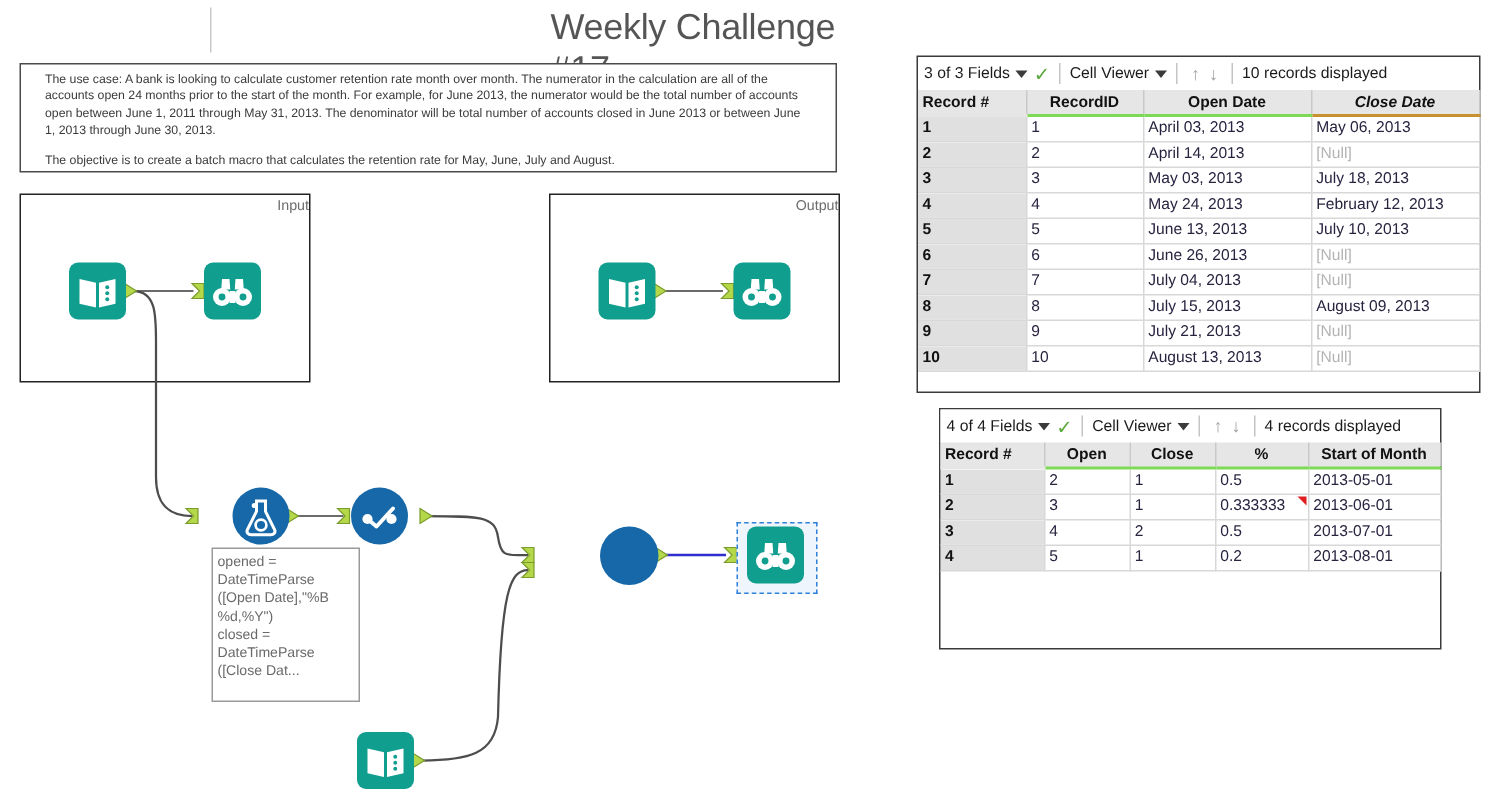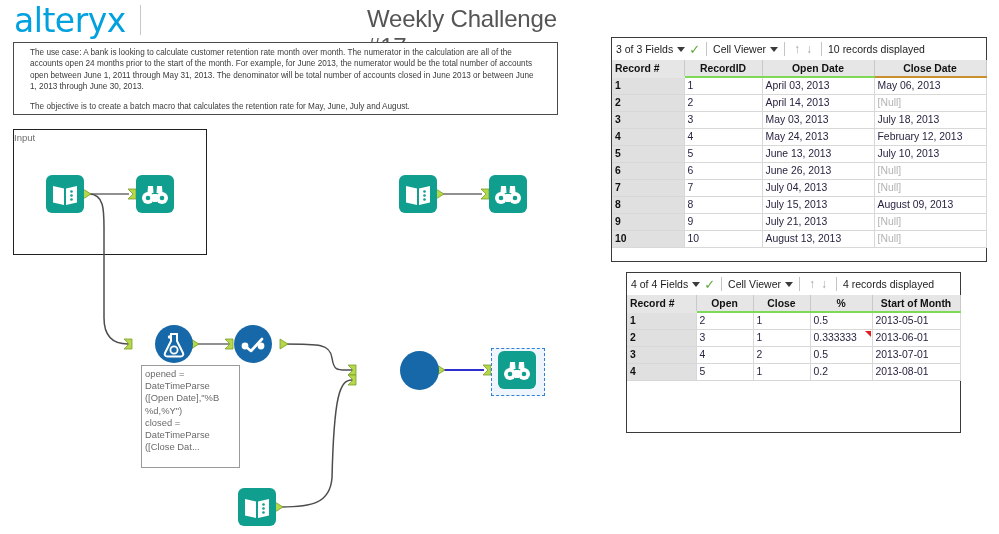--- a/index.html
+++ b/index.html
@@ -56,21 +56,21 @@
   
   #canvas { position: absolute; left: 0; top: 118px; width: 600px; height: 416px; }
 
   .container-box {
     position: absolute;
     border: 1px solid #222;
     background: #fff;
   }
   .container-label {
     position: absolute; top: 2px; left: 0; width: 100%;
-    text-align: left; font-size: 9.5px; color: #6d6d6d;
+    text-align: right; font-size: 9.5px; color: #6d6d6d;
   }
 
   
   .tool { position: absolute; }
   .tool-square {
     width: 38px; height: 38px;
     border-radius: 6px;
     background: #109e8e;
     position: relative;
   }
@@ -156,21 +156,21 @@
     border-right: 1px solid #c9c9c9;
     border-bottom: 2px solid #7ed957;
     text-align: center;
     padding: 0 2px;
     box-sizing: border-box;
   }
   table.grid th.rec-head {
     text-align: left; padding-left: 3px;
     border-bottom: 2px solid #e6e6e6;
   }
-  table.grid th.orange-underline { border-bottom: 2px solid #c8902f; }
+  table.grid th.orange-underline { border-bottom: 2px solid #c8902f; font-style: italic; }
   table.grid td {
     height: 17px;
     border-right: 1px solid #d8d8d8;
     border-bottom: 1px solid #d8d8d8;
     padding: 0 3px;
     color: #2a2340;
     box-sizing: border-box;
     overflow: hidden;
     white-space: nowrap;
   }
@@ -185,36 +185,38 @@
     position: absolute; right: 1px; top: 1px;
     width: 0; height: 0;
     border-top: 6px solid #e02020;
     border-left: 6px solid transparent;
   }
 </style>
 </head>
 <body>
 
 <div id="header">
-  <div id="brand-logo">alteryx</div>
   <div id="brand-divider"></div>
   <div id="challenge-title">Weekly Challenge #17</div>
 </div>
 
 <div id="description-box">
   <p>The use case:  A bank is looking to calculate customer retention rate month over month. The numerator in the calculation are all of the accounts open 24 months prior to the start of the month. For example, for June 2013, the numerator would be the total number of accounts open between June 1, 2011 through May 31, 2013. The denominator will be total number of accounts closed in June 2013 or between June 1, 2013 through June 30, 2013.</p>
   <p>The objective is to create a batch macro that calculates the retention rate for May, June, July and August.</p>
 </div>
 
 <div id="canvas">
 
   <div class="container-box" style="left:13px; top:11px; width:192px; height:124px;">
     <div class="container-label">Input</div>
   </div>
 
+  <div class="container-box" style="left:366px; top:11px; width:192px; height:124px;">
+    <div class="container-label">Output</div>
+  </div>
 
   <svg width="600" height="416" style="position:absolute;left:0;top:0;">
 
     <path d="M89,76 L129,76" stroke="#6b6b6b" stroke-width="1.4" fill="none"></path>
 
     <path d="M442,76 L482,76" stroke="#6b6b6b" stroke-width="1.4" fill="none"></path>
 
     <path d="M89,76 C104,76 104,92 104,110 L104,200 C104,218 112,226 128,226" stroke="#4d4d4d" stroke-width="1.5" fill="none"></path>
 
     <path d="M194,226 L229,226" stroke="#6b6b6b" stroke-width="1.4" fill="none"></path>

